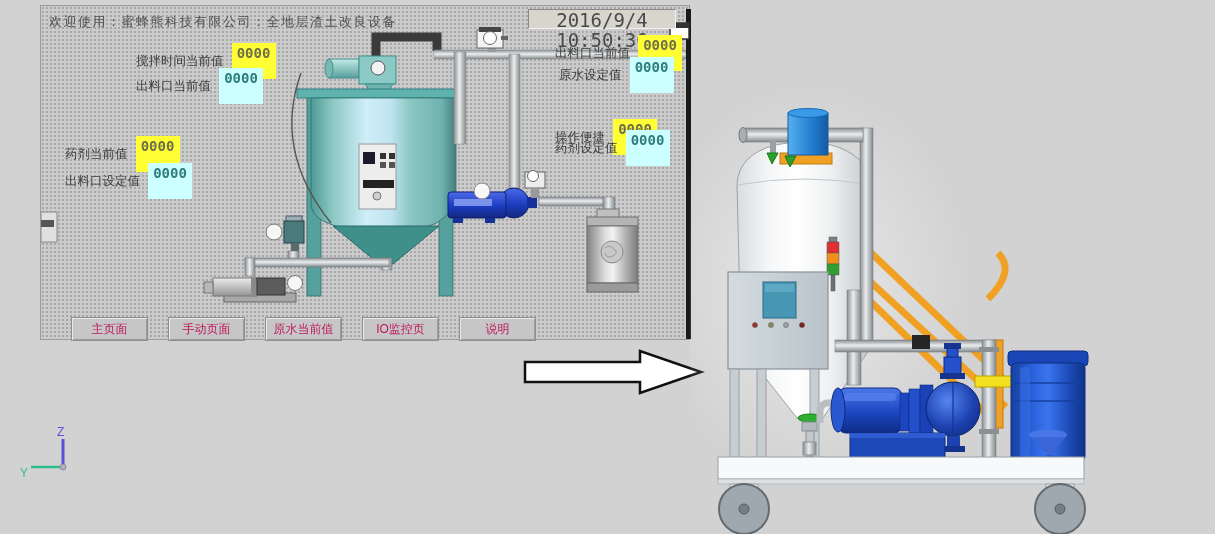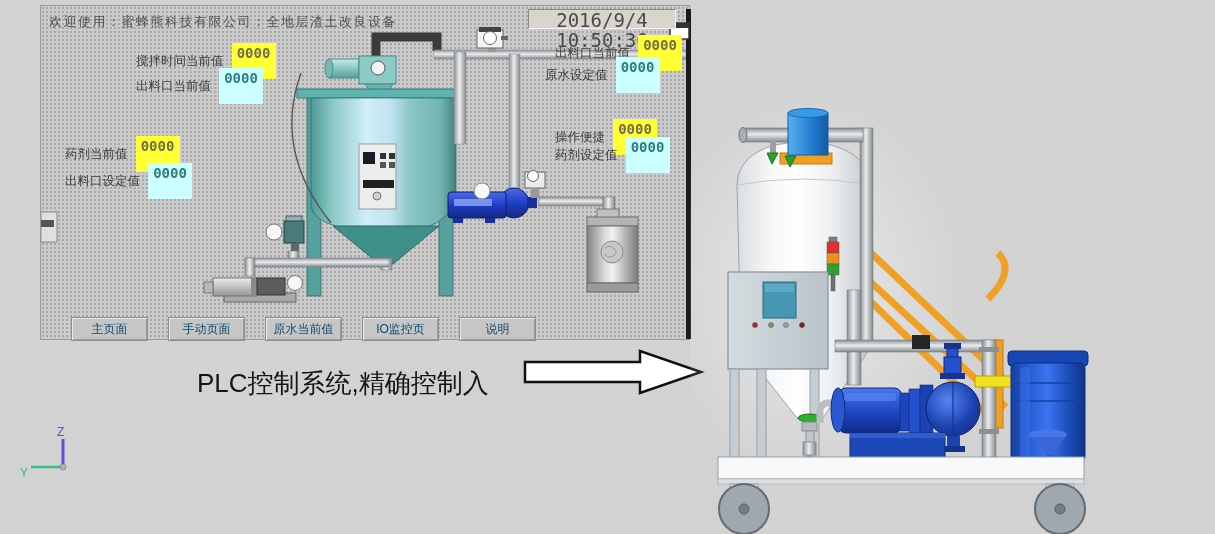--- a/index.html
+++ b/index.html
@@ -19,21 +19,21 @@
              text-align:center;line-height:20px;box-sizing:border-box;}
   .fld{position:absolute;display:flex;align-items:center;gap:8px;}
   .flabel{font-size:12.5px;color:#3a3a3a;line-height:20px;white-space:nowrap;}
   .fval{width:44px;height:36px;text-align:center;line-height:20px;
         font-family:"DejaVu Sans Mono",monospace;font-size:14px;font-weight:bold;}
   .cur{background:#ffff33;color:#6f6f4f;}
   .set{background:#ccffff;color:#2f7d7d;}
   .hmi-nav{position:absolute;left:30px;top:311px;display:flex;gap:20px;}
   .hmi-btn{width:75px;height:22px;background:#c6c6c6;border:1px solid #8f8f8f;
            box-shadow:inset 1px 1px 0 #e9e9e9, inset -1px -1px 0 #9c9c9c;
-           color:#0c4a6e;font-size:12px;display:flex;align-items:center;justify-content:center;
+           color:#be185d;font-size:12px;display:flex;align-items:center;justify-content:center;
            white-space:nowrap;cursor:pointer;}
   
   .caption{position:absolute;left:197px;top:360px;width:335px;font-size:26px;
            color:#141414;line-height:46px;}
   svg.arrow{position:absolute;left:515px;top:345px;}
   svg.axes{position:absolute;left:15px;top:425px;}
   svg.machine{position:absolute;left:690px;top:85px;}
 </style>
 </head>
 <body>
@@ -196,29 +196,29 @@
       <span class="fval cur">0000</span>
     </div>
     <div class="fld" style="left:95px;top:62px">
       <span class="flabel">出料口当前值</span>
       <span class="fval set">0000</span>
     </div>
     <div class="fld" style="left:514px;top:29px">
       <span class="flabel">出料口当前值</span>
       <span class="fval cur">0000</span>
     </div>
-    <div class="fld" style="left:504px;top:51px">
+    <div class="fld" style="left:518px;top:51px">
       <span class="flabel">原水设定值</span>
       <span class="fval set">0000</span>
     </div>
     <div class="fld" style="left:514px;top:113px">
       <span class="flabel">操作便捷</span>
       <span class="fval cur">0000</span>
     </div>
-    <div class="fld" style="left:514px;top:131px">
+    <div class="fld" style="left:514px;top:124px">
       <span class="flabel">药剂设定值</span>
       <span class="fval set">0000</span>
     </div>
     <div class="fld" style="left:24px;top:130px">
       <span class="flabel">药剂当前值</span>
       <span class="fval cur">0000</span>
     </div>
     <div class="fld" style="left:24px;top:157px">
       <span class="flabel">出料口设定值</span>
       <span class="fval set">0000</span>
@@ -231,21 +231,20 @@
       <div class="hmi-btn">IO监控页</div>
       <div class="hmi-btn">说明</div>
     </div>
   </div>
 
   <svg class="arrow" width="195" height="55" viewBox="0 0 195 55">
     <polygon points="10,17 125,17 125,6 186,27 125,48 125,37 10,37" fill="#ffffff" stroke="#111" stroke-width="2.5" stroke-linejoin="miter"></polygon>
   </svg>
 
   <div class="caption">
-    <div>PLC控制系统,精确控制入</div>
   </div>
 
   <svg class="axes" width="95" height="80" viewBox="0 0 95 80">
     <line x1="48" y1="42" x2="16" y2="42" stroke="#2fbf8f" stroke-width="2.5"></line>
     <line x1="48" y1="44" x2="48" y2="14" stroke="#5b51d8" stroke-width="3"></line>
     <circle cx="48" cy="42" r="3" fill="#b0b0c0" stroke="#8a8aa0"></circle>
     <text x="5" y="52" font-size="12" fill="#2fbf8f">Y</text>
     <text x="42" y="11" font-size="12" fill="#5b51d8">Z</text>
   </svg>
 

